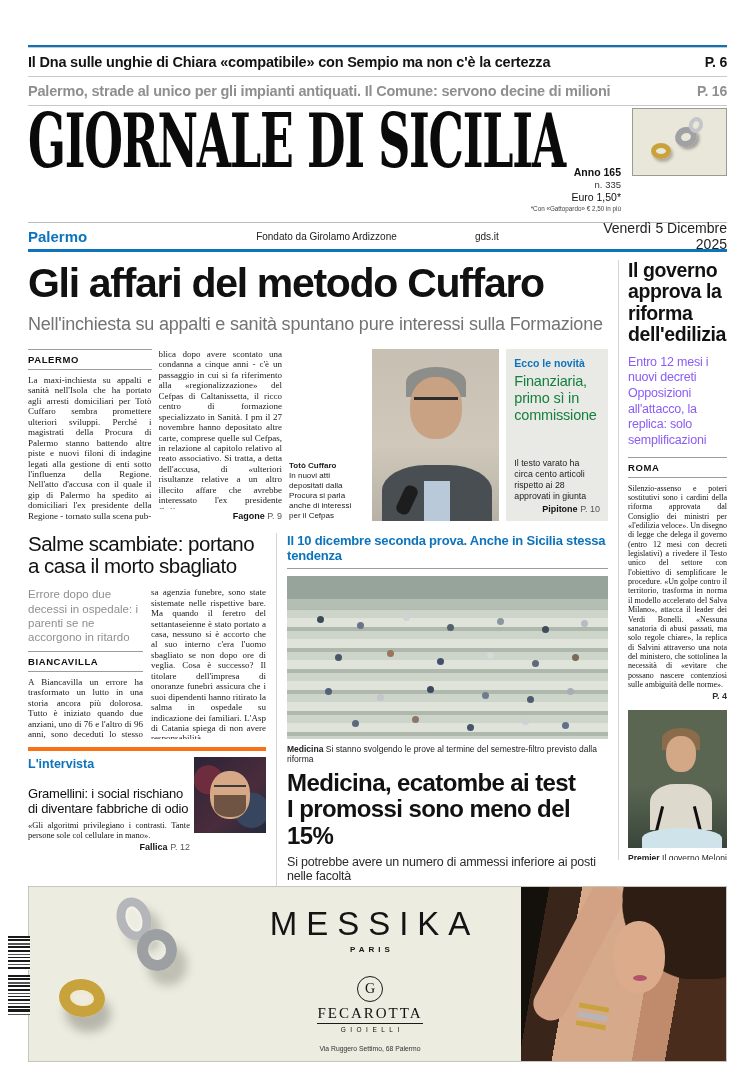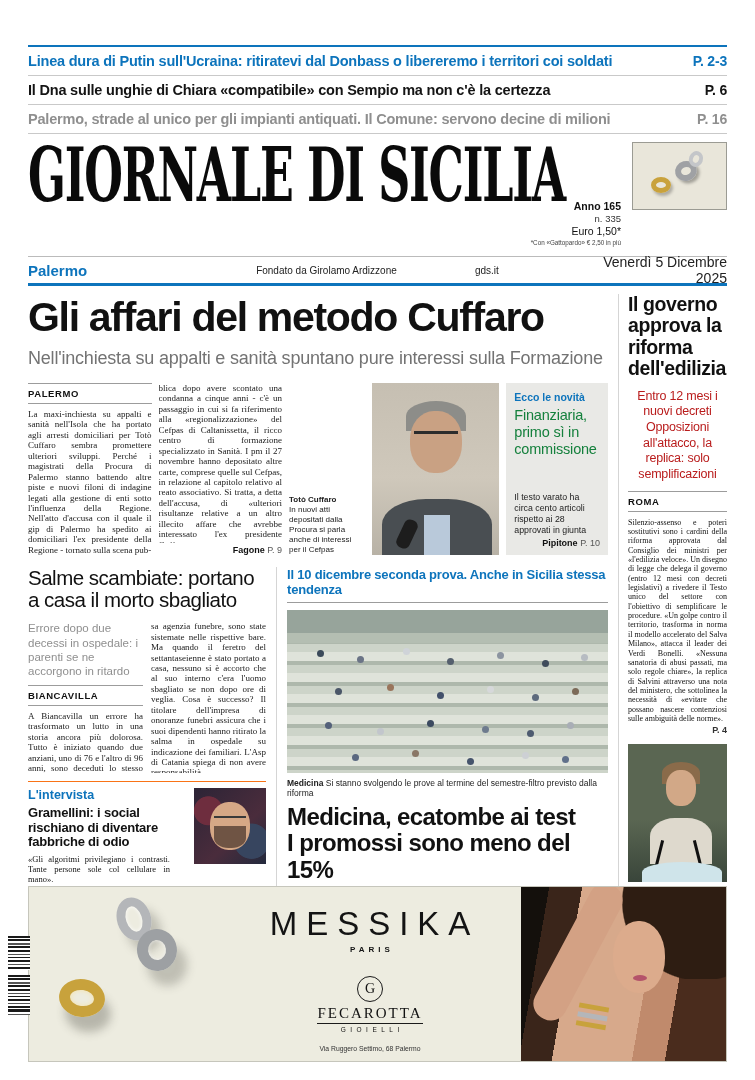--- a/index.html
+++ b/index.html
@@ -14,21 +14,21 @@
   .strips { margin-top:45px; }
   .rule-blue { border-top:2px solid #0d74bc; }
   .rule-gray { border-top:1px solid #c9c9c9; }
   .strip-row { display:flex; justify-content:space-between; align-items:center; height:28px; font-size:14.5px; font-weight:bold; letter-spacing:-0.2px; }
   .strip-row .pg { font-size:14px; }
   .strip-blue { color:#0d74bc; }
   .strip-black { color:#141414; }
   .strip-gray { color:#8f8f8f; }
 
   
-  .masthead { position:relative; height:112px; margin-top:6px; }
+  .masthead { position:relative; height:112px; }
   .logo { font-family:"DejaVu Serif", serif; font-weight:bold; font-size:74px; line-height:0.95; letter-spacing:-2px; transform:scaleX(0.60); transform-origin:left top; white-space:nowrap; color:#0a0a0a; }
   .ad-thumb { position:absolute; right:0; top:2px; width:95px; height:68px; background:#e9e6da; border:1px solid #9b9b93; }
   .ad-thumb .ring-g { position:absolute; left:18px; top:34px; width:20px; height:16px; border:5px solid #c9a23c; border-radius:50%; box-shadow:2px 3px 3px rgba(0,0,0,.25); }
   .ad-thumb .ring-s1 { position:absolute; left:42px; top:18px; width:22px; height:20px; border:6px solid #9fa1a4; border-radius:50%; transform:rotate(-15deg); box-shadow:2px 3px 3px rgba(0,0,0,.3); }
   .ad-thumb .ring-s2 { position:absolute; left:56px; top:8px; width:14px; height:16px; border:4px solid #c4c6c9; border-radius:50%; transform:rotate(20deg); }
   .edition { position:absolute; right:106px; top:60px; text-align:right; line-height:1.25; }
   .edition .a { font-weight:bold; font-size:10.5px; }
   .edition .n { font-size:9.5px; color:#333; }
   .edition .p { font-size:10.5px; }
   .edition .note { font-size:6.3px; color:#444; margin-top:1px; }
@@ -76,23 +76,23 @@
   .novita-body { font-size:8.8px; line-height:1.25; color:#222; margin-top:auto; }
 
   
   .band2 { display:flex; margin-top:12px; }
   .salme-col { width:238px; }
   h2.salme { font-size:20.5px; font-weight:normal; letter-spacing:-0.5px; line-height:1.08; }
   .salme-cols { display:flex; gap:8px; margin-top:10px; height:152px; overflow:hidden; }
   .salme-c1 { width:115px; }
   .salme-c2 { width:115px; }
   .salme-sub { font-size:11.5px; line-height:1.25; color:#8f8f8f; margin-bottom:6px; }
-  .interv { border-top:1px solid #f97316; margin-top:8px; padding-top:6px; display:flex; gap:24px; }
+  .interv { border-top:4px solid #f97316; margin-top:8px; padding-top:6px; display:flex; gap:4px; }
   .interv-kicker { color:#0d74bc; font-weight:bold; font-size:12.5px; }
-  .interv-title { font-size:13px; font-weight:bold; line-height:1.12; letter-spacing:-0.2px; margin-top:4px; }
+  .interv-title { font-size:13px; font-weight:normal; line-height:1.12; letter-spacing:-0.2px; margin-top:16px; }
   .interv-body { font-size:8.5px; margin-top:4px; }
   .gram-photo { width:72px; height:76px; position:relative; overflow:hidden; background:radial-gradient(circle at 20% 30%,#6e2d3e 0 18%,transparent 19%),radial-gradient(circle at 80% 70%,#37455f 0 22%,transparent 23%),linear-gradient(135deg,#2c2436,#4a2c3c 60%,#232a3d); flex:0 0 auto; }
   .gp-face { position:absolute; left:16px; top:14px; width:40px; height:48px; background:#d6a886; border-radius:46%; }
   .gp-beard { position:absolute; left:20px; top:38px; width:32px; height:22px; background:#6f5444; border-radius:0 0 45% 45%; }
   .gp-glasses { position:absolute; left:20px; top:28px; width:32px; height:8px; border-top:2.5px solid #3a3a3a; }
 
   .medicina-col { flex:1; margin-left:10px; padding-left:10px; border-left:1px solid #d5d5d5; }
   .med-kicker { color:#0d74bc; font-weight:bold; font-size:13px; letter-spacing:-0.2px; padding-bottom:5px; border-bottom:1px solid #9c9c9c; }
   .lecture-photo { margin-top:7px; height:163px; position:relative; overflow:hidden;
     background:
@@ -101,21 +101,21 @@
   }
   .people { position:absolute; left:30px; top:40px; width:7px; height:7px; border-radius:50%; background:#3b4a5a;
     box-shadow:40px 6px 0 #6b7486,86px -2px 0 #cfd3d8,130px 8px 0 #55606e,180px 2px 0 #8c94a0,225px 10px 0 #3f4c5c,264px 4px 0 #b7bcc2,18px 38px 0 #4a5668,70px 34px 0 #99755c,120px 42px 0 #42506b,170px 36px 0 #d6d8da,215px 44px 0 #5d6a7d,255px 38px 0 #7c6a58,8px 72px 0 #54617a,60px 78px 0 #c2c6cc,110px 70px 0 #3c4a60,165px 76px 0 #6e7b8e,210px 80px 0 #4e5b70,250px 72px 0 #a9aeb6,35px 104px 0 #5a6880,95px 100px 0 #8a7766,150px 108px 0 #46546c,205px 102px 0 #cdd0d4,245px 106px 0 #60708a; }
   .med-cap { font-size:8.5px; color:#222; margin-top:5px; }
   h2.med { font-size:24px; font-weight:bold; letter-spacing:-0.6px; line-height:1.1; margin-top:6px; }
   .med-sub { font-size:12.5px; color:#2b2b2b; margin-top:6px; letter-spacing:-0.2px; }
   .med-page { text-align:right; font-size:9px; color:#555; font-weight:bold; margin-top:3px; }
 
   
   .rail-title { font-size:19.5px; font-weight:bold; line-height:1.1; letter-spacing:-0.4px; }
-  .rail-sub { font-size:12.5px; color:#b91c1c; line-height:1.25; margin:9px 0 8px; letter-spacing:-0.2px;text-align:center; }
+  .rail-sub { font-size:12.5px; color:#8b5cf6; line-height:1.25; margin:9px 0 8px; letter-spacing:-0.2px; }
   .rail-body { font-size:8px; line-height:1.17; margin-top:6px; }
   .rail-page { text-align:right; font-size:9px; font-weight:bold; color:#333; margin-top:2px; }
   .meloni-photo { margin-top:9px; height:138px; position:relative; overflow:hidden; background:linear-gradient(180deg,#5a6652 0 55%,#39453a 100%); }
   .mp-head { position:absolute; left:38px; top:26px; width:30px; height:36px; background:#d2a887; border-radius:46%; }
   .mp-hair { position:absolute; left:34px; top:18px; width:38px; height:22px; background:#8a6b4a; border-radius:50% 50% 0 0; }
   .mp-torso { position:absolute; left:22px; bottom:18px; width:62px; height:46px; background:#ded9cd; border-radius:40% 40% 0 0; }
   .mp-podium { position:absolute; left:14px; bottom:0; width:80px; height:20px; background:#cfe4ea; border-radius:50% 50% 0 0; }
   .mp-mic1 { position:absolute; left:30px; bottom:16px; width:3px; height:26px; background:#101010; transform:rotate(14deg); }
   .mp-mic2 { position:absolute; left:68px; bottom:16px; width:3px; height:26px; background:#101010; transform:rotate(-14deg); }
   .rail-cap { font-size:8.5px; line-height:1.25; color:#222; margin-top:5px; }
@@ -145,24 +145,20 @@
   .bc-seg { height:34px; background:repeating-linear-gradient(180deg,#1a1a1a 0 1.6px,#fff 1.6px 3.2px,#1a1a1a 3.2px 5.4px,#fff 5.4px 7.4px,#555 7.4px 8.6px,#fff 8.6px 10.4px); margin-bottom:5px; }
 </style>
 </head>
 <body>
 
 <div class="page">
   <div class="content">
 
     <div class="strips">
       <div class="rule-blue"></div>
-      <div class="strip-row strip-blue">
-        <span>Linea dura di Putin sull'Ucraina: ritiratevi dal Donbass o libereremo i territori coi soldati</span>
-        <span class="pg">P. 2-3</span>
-      </div>
       <div class="rule-gray"></div>
       <div class="strip-row strip-black">
         <span>Il Dna sulle unghie di Chiara «compatibile» con Sempio ma non c'è la certezza</span>
         <span class="pg">P.  6</span>
       </div>
       <div class="rule-gray"></div>
       <div class="strip-row strip-gray">
         <span>Palermo, strade al unico per gli impianti antiquati. Il Comune: servono decine di milioni</span>
         <span class="pg">P. 16</span>
       </div>

